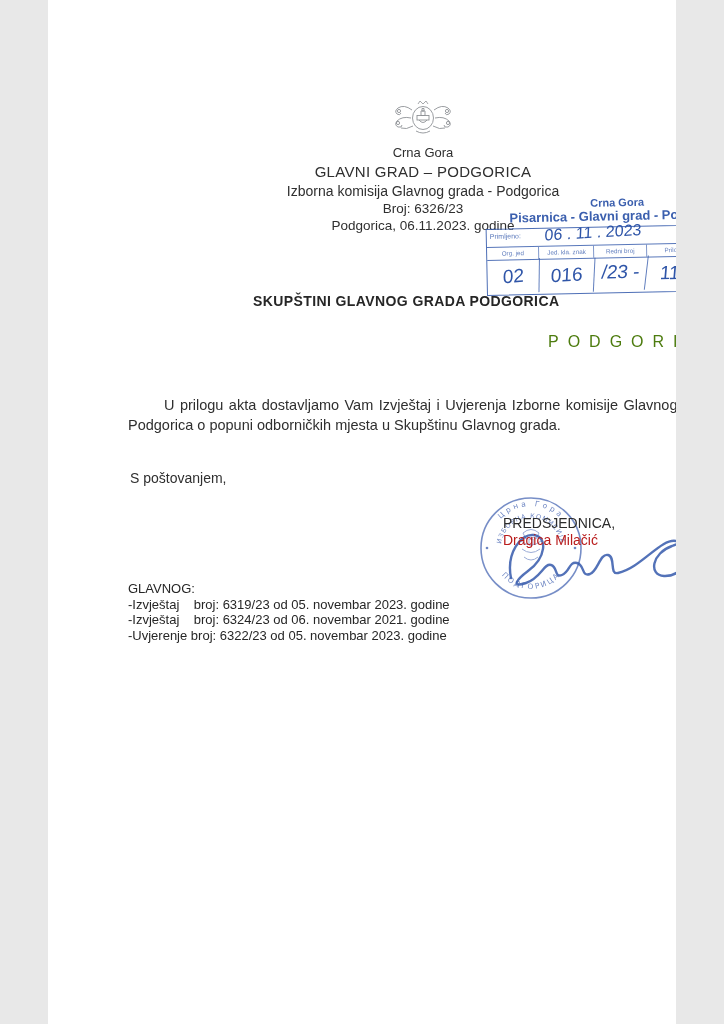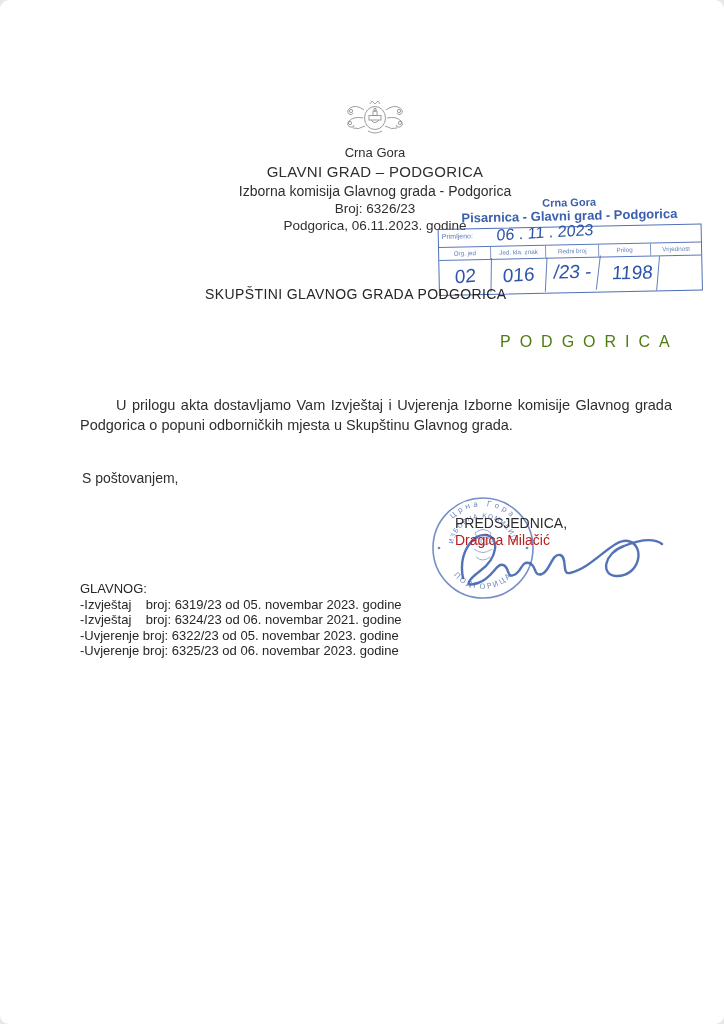--- a/index.html
+++ b/index.html
@@ -1,19 +1,19 @@
 <!DOCTYPE html>
 <html><head>
 <meta charset="utf-8">
 <style>
   html,body{margin:0;padding:0;background:#e8e8e8;}
   .page{
-    position:relative;width:724px;height:1024px;background:#ffffff;
+    position:relative;width:628px;height:1024px;background:#ffffff;
     margin:0 auto;overflow:hidden;
-    font-family:"Liberation Sans",sans-serif;color:#2f2f2f;border-radius:9px;
+    font-family:"Liberation Sans",sans-serif;color:#2f2f2f;
   }
   .abs{position:absolute;}
   
   .letterhead{left:13px;top:98px;width:724px;text-align:center;line-height:1.15;}
   .lh-country{font-size:13px;margin-top:6px;}
   .lh-city{font-size:15px;letter-spacing:.3px;margin-top:2px;}
   .lh-org{font-size:14px;margin-top:2px;}
   .lh-num{font-size:13.5px;margin-top:2px;}
   .lh-date{font-size:13.5px;margin-top:2px;}
   .coat{display:inline-block;}
@@ -29,21 +29,21 @@
   .rs-heads,.rs-vals{display:grid;grid-template-columns:20% 21% 20% 20% 19%;}
   .rs-heads{height:12px;border-bottom:1.4px solid rgba(59,95,174,.85);}
   .rs-heads>div{font-size:6.3px;text-align:center;padding-top:2px;opacity:.8;
                 border-right:1.2px solid rgba(59,95,174,.8);overflow:hidden;white-space:nowrap;}
   .rs-heads>div:last-child,.rs-vals>div:last-child{border-right:none;}
   .rs-vals{height:34px;}
   .rs-vals>div{border-right:1.2px solid rgba(59,95,174,.8);text-align:center;overflow:visible;}
   .handwriting{font-family:cursive, sans-serif;color:#2f55a8;transform:skewX(-6deg) rotate(-2deg);}
   .hw-cell{font-size:19px;line-height:32px;}
   
-  .doc-title{left:205px;top:286px;font-size:14px;font-weight:normal;letter-spacing:.4px;color:#262626;}
+  .doc-title{left:205px;top:293px;font-size:14px;font-weight:bold;letter-spacing:.4px;color:#262626;}
   .doc-city{left:500px;top:333px;font-size:16px;letter-spacing:9px;color:#4d7c0f;}
   .body-par{left:80px;top:395px;width:592px;font-size:14.5px;line-height:20px;
             text-indent:36px;text-align:justify;}
   .closing{left:82px;top:470px;font-size:14px;}
   
   .sig-block{left:455px;top:515px;width:200px;text-align:left;line-height:1.18;}
   .sig-role{font-size:14px;color:#2b2b2b;}
   .sig-name{font-size:14px;color:#b91c1c;}
   .roundstamp-svg{left:418px;top:483px;}
   
@@ -157,16 +157,15 @@
   <div class="abs sig-block">
     <div class="sig-role">PREDSJEDNICA,</div>
     <div class="sig-name">Dragica Milačić</div>
   </div>
 
   <div class="abs prilog">
     <div class="prilog-label">GLAVNOG:</div>
     <div class="prilog-item">-Izvještaj    broj: 6319/23 od 05. novembar 2023. godine</div>
     <div class="prilog-item">-Izvještaj    broj: 6324/23 od 06. novembar 2021. godine</div>
     <div class="prilog-item">-Uvjerenje broj: 6322/23 od 05. novembar 2023. godine</div>
-    <div class="prilog-item">-Uvjerenje broj: 6325/23 od 06. novembar 2023. godine</div>
   </div>
 
 </div>
 
 </body></html>

